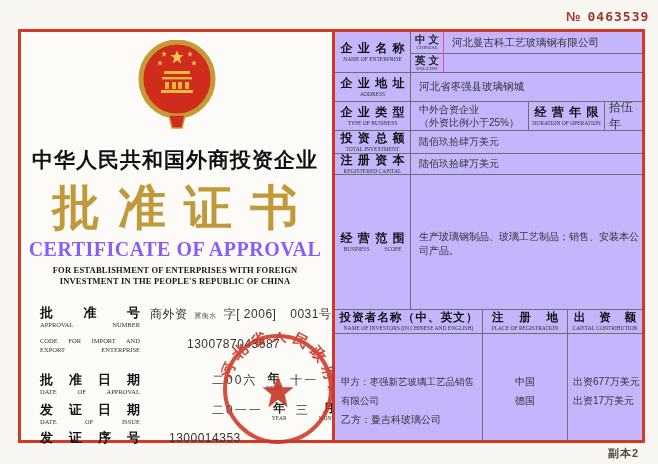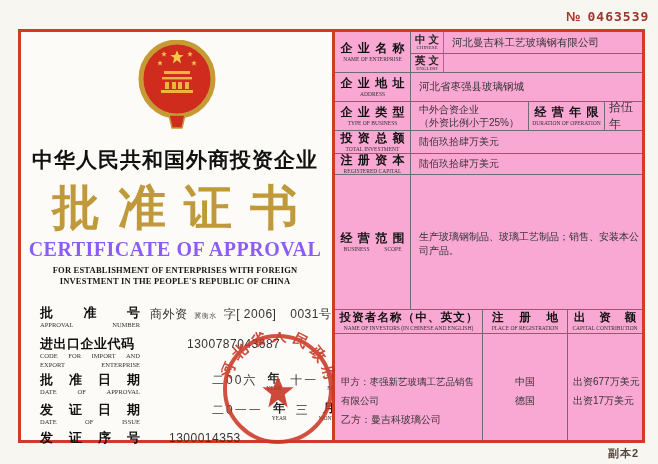--- a/index.html
+++ b/index.html
@@ -41,21 +41,21 @@
   .date-val{display:flex;margin-left:70px;margin-top:0;}
   .dnum{font-size:12px;color:#333;letter-spacing:2px;margin-right:9px;}
   .unit{display:flex;flex-direction:column;align-items:center;margin-right:9px;}
   .unit .u-cn{font-size:12px;font-weight:bold;color:#222;line-height:13px;}
   .unit .u-en{font-family:"Liberation Serif",serif;font-size:5.5px;color:#333;line-height:7px;}
   
   .seal{position:absolute;left:221px;top:332px;z-index:6;opacity:.87;}
   
   .tbl{position:absolute;left:332px;top:29px;width:313px;height:414px;
     border:3px solid #d23a27;box-sizing:border-box;display:flex;flex-direction:column;
-    background:#f9a8d4;z-index:3;}
+    background:#c4b5fd;z-index:3;}
   .trow{display:flex;border-bottom:1px solid #6e6e6e;box-sizing:border-box;flex:0 0 auto;}
   .trow.last{border-bottom:none;flex:1 1 auto;}
   .lc{width:76px;flex:0 0 76px;border-right:1px solid #6e6e6e;box-sizing:border-box;
     display:flex;flex-direction:column;align-items:center;justify-content:center;}
   .lc .zh{font-weight:bold;font-size:12px;color:#111;width:64px;
     text-align:justify;text-align-last:justify;line-height:13px;}
   .lc .en{font-family:"Liberation Serif",serif;font-size:5.5px;color:#333;width:72px;
     text-align:center;line-height:6.5px;margin-top:1px;}
   .lc .en.j{text-align:justify;text-align-last:justify;width:58px;}
   .vc{flex:1;display:flex;align-items:center;padding-left:8px;font-size:10.5px;color:#333;box-sizing:border-box;}
@@ -115,21 +115,20 @@
   <div class="ival">
     <span>商外资</span>
     <span class="small-cn">冀衡水</span>
     <span>字[ 2006]</span>
     <span style="margin-left:10px">0031号</span>
   </div>
 </div>
 
 <div class="info-row" style="top:336px">
   <div class="ilabel">
-    <div class="zh" style="text-align-last:auto;letter-spacing:.5px">进出口企业代码</div>
     <div class="en">CODE FOR IMPORT AND</div>
     <div class="en">EXPORT ENTERPRISE</div>
   </div>
   <div class="ival" style="margin-left:45px">1300787043687</div>
 </div>
 
 <div class="info-row" style="top:372px">
   <div class="ilabel">
     <div class="zh">批准日期</div>
     <div class="en">DATE OF APPROVAL</div>

